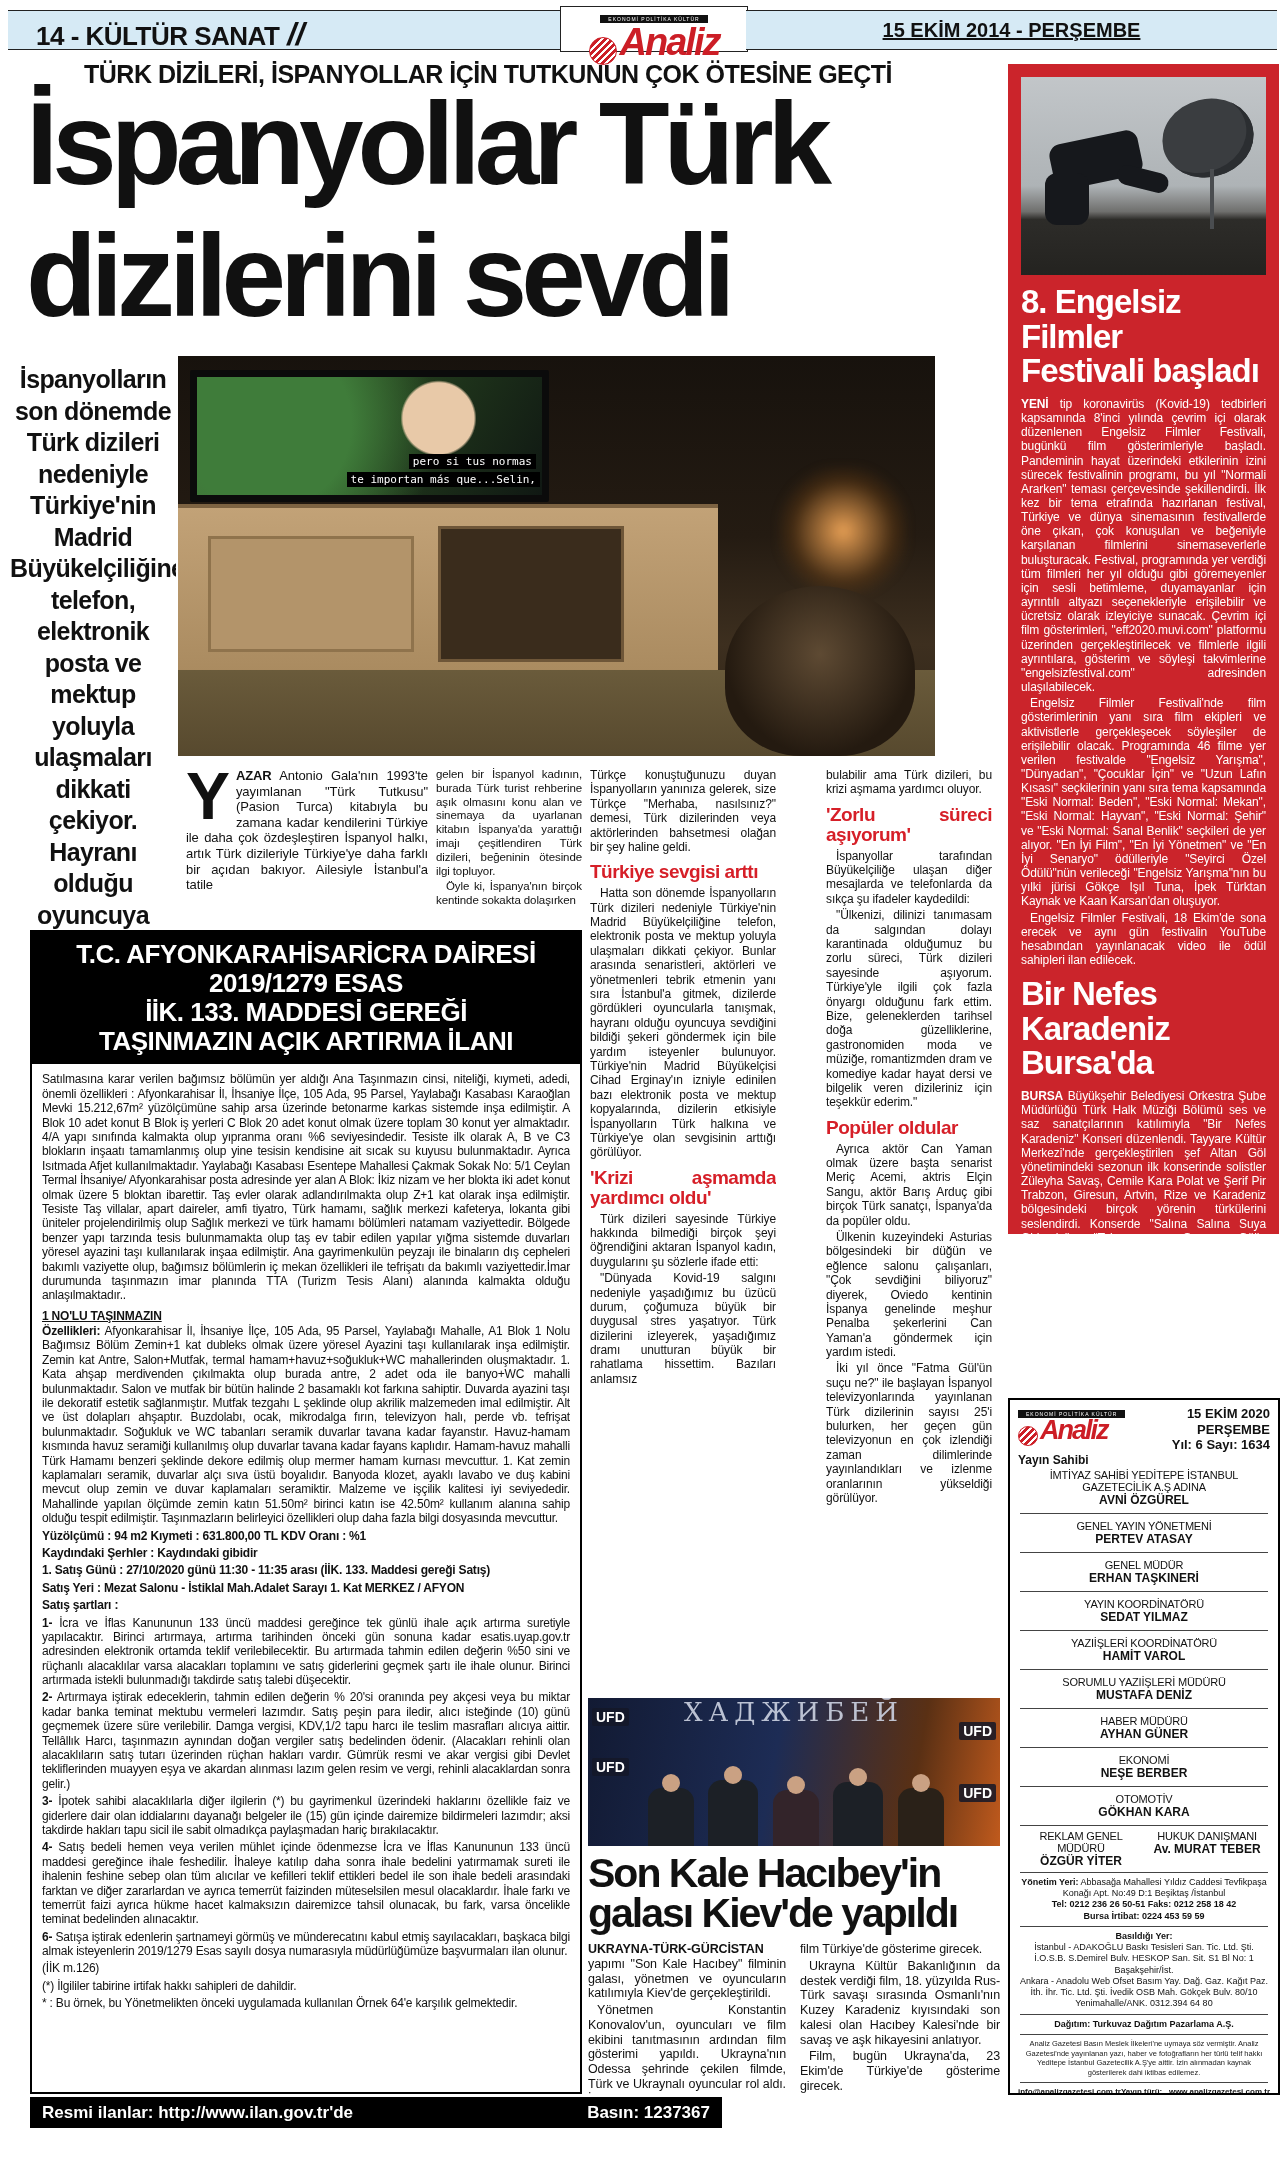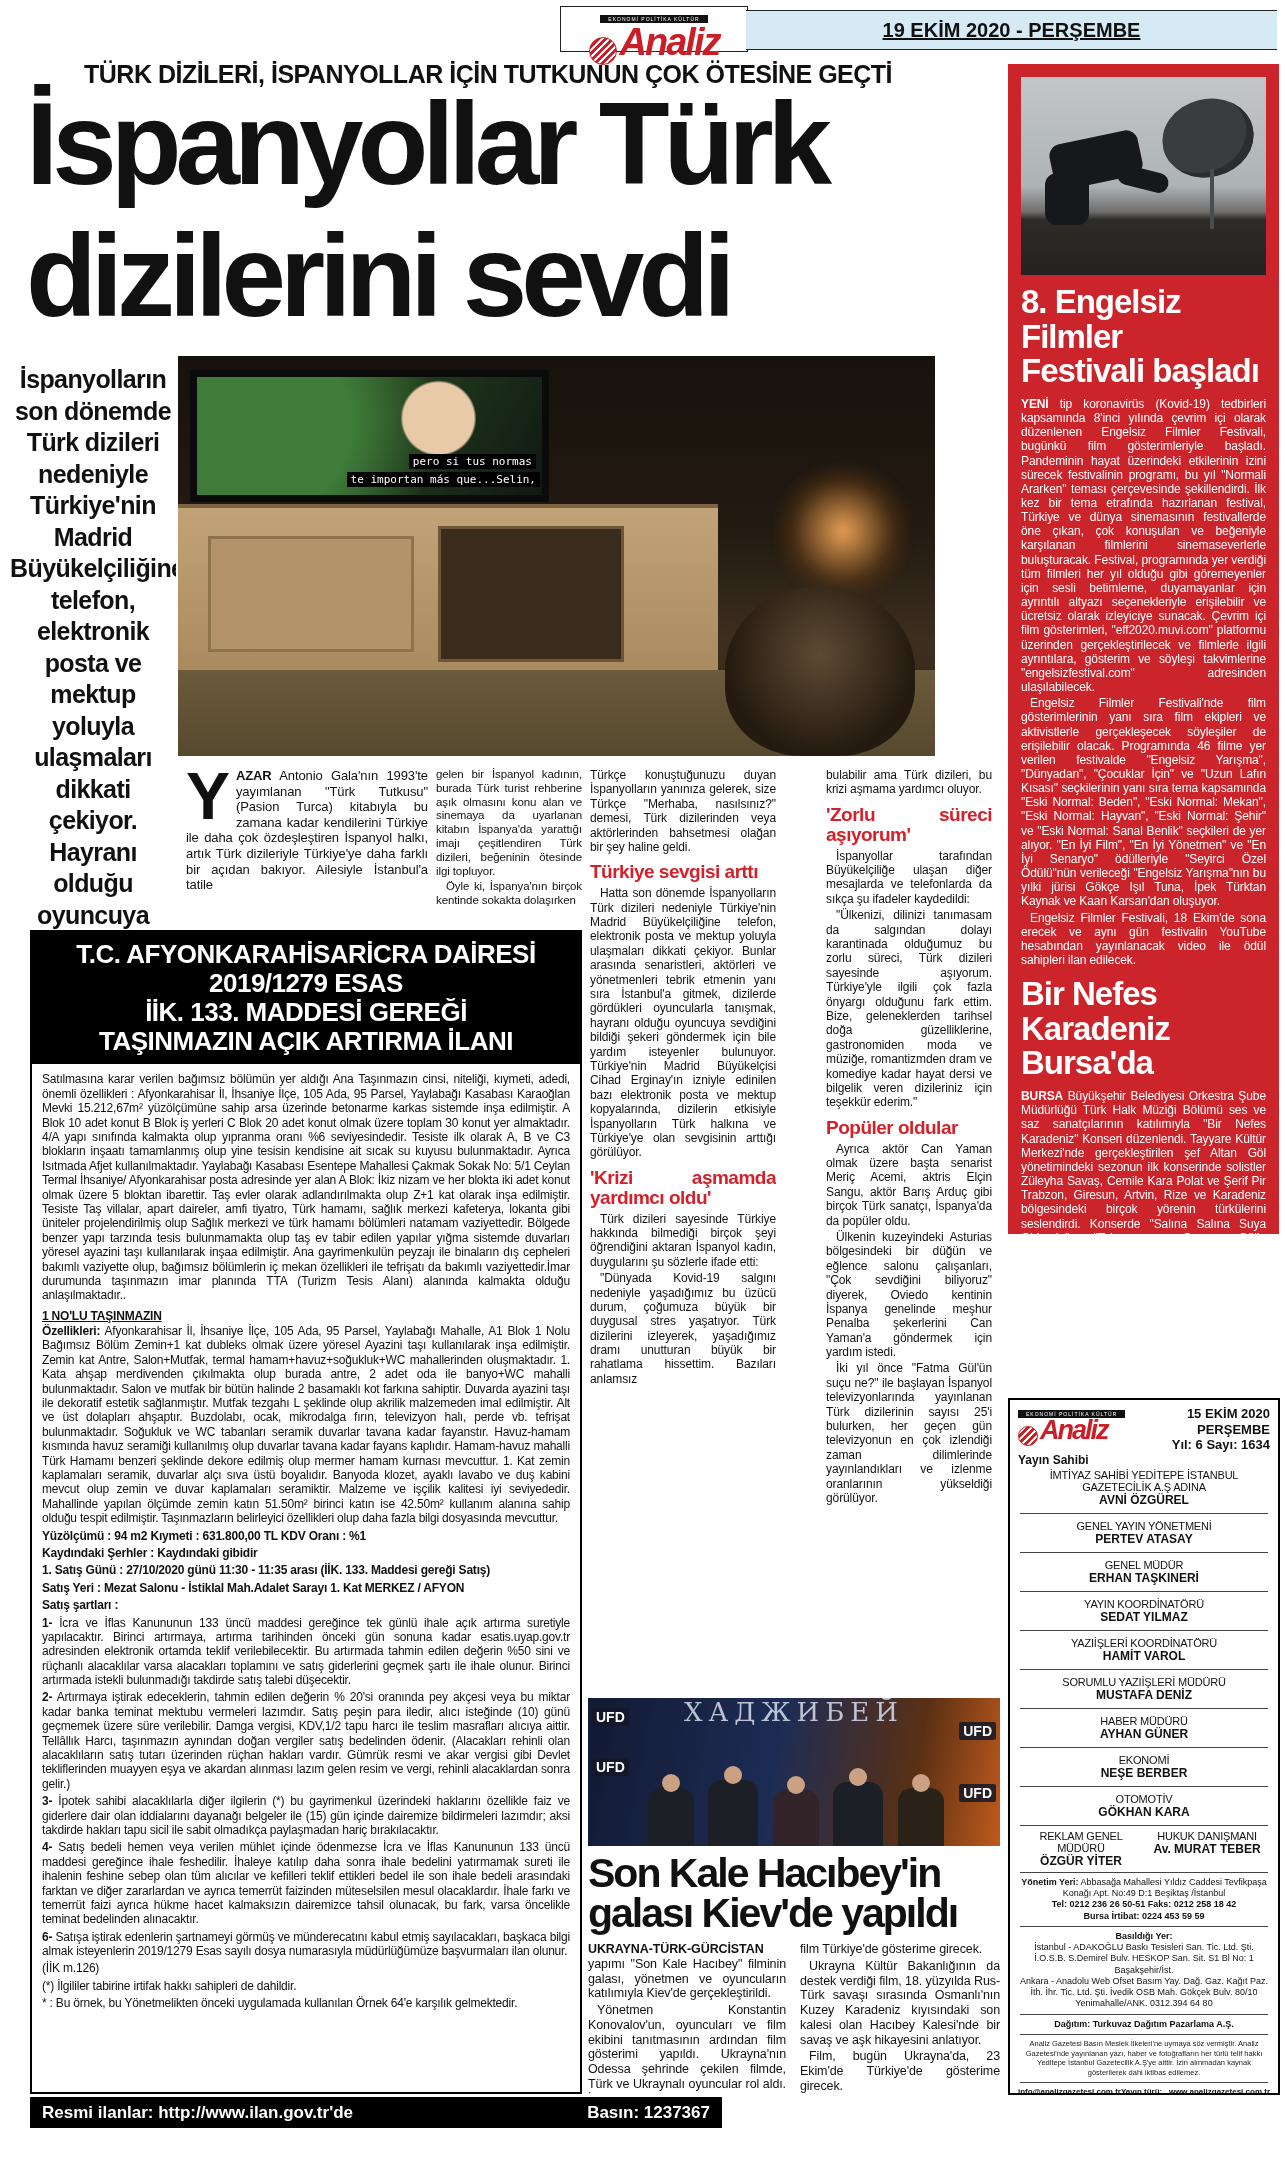--- a/index.html
+++ b/index.html
@@ -94,26 +94,29 @@
   .mh-small{font-size:9px;text-align:center;line-height:1.25;}
   .mh-tiny{font-size:7.5px;text-align:center;line-height:1.3;color:#222;}
   .mh-2col{display:flex;}
   .mh-2col>div{flex:1;text-align:center;}
 </style>
 </head>
 <body>
 
 <div class="page">
 
+  <div class="abs band" style="left:8px;top:10px;width:552px;">
+    <div class="sec-label"><span>14 - KÜLTÜR SANAT</span><span class="slashes">//</span></div>
+  </div>
   <div class="abs logo-box" style="left:560px;top:6px;width:186px;height:44px;">
     <div><span class="logo-tag">EKONOMİ POLİTİKA KÜLTÜR</span></div>
     <span class="ball" style="width:26px;height:26px;margin-right:3px;"></span><span class="logo-word">Analiz</span>
   </div>
   <div class="abs band" style="left:746px;top:10px;width:531px;">
-    <div class="date-label">19 EKİM 2020 - PERŞEMBE</div>
+    <div class="date-label">15 EKİM 2014 - PERŞEMBE</div>
   </div>
 
   <div class="abs kicker" style="left:84px;top:60px;">TÜRK DİZİLERİ, İSPANYOLLAR İÇİN TUTKUNUN ÇOK ÖTESİNE GEÇTİ</div>
   <div class="abs headline" style="left:26px;top:86px;">İspanyollar Türk</div>
   <div class="abs headline" style="left:26px;top:218px;">dizilerini sevdi</div>
 
   <div class="abs intro clip" style="left:10px;top:364px;width:166px;height:586px;">İspanyolların son dönemde Türk dizileri nedeniyle Türkiye'nin Madrid Büyükelçiliğine telefon, elektronik posta ve mektup yoluyla ulaşmaları dikkati çekiyor. Hayranı olduğu oyuncuya sevdiğini bildiği şekeri göndermek için bile yardım isteyenler bulunuyor</div>
 
   <div class="abs photo clip" style="left:178px;top:356px;width:757px;height:400px;">
     <div class="abs tvscreen" style="left:12px;top:14px;width:345px;height:118px;">

